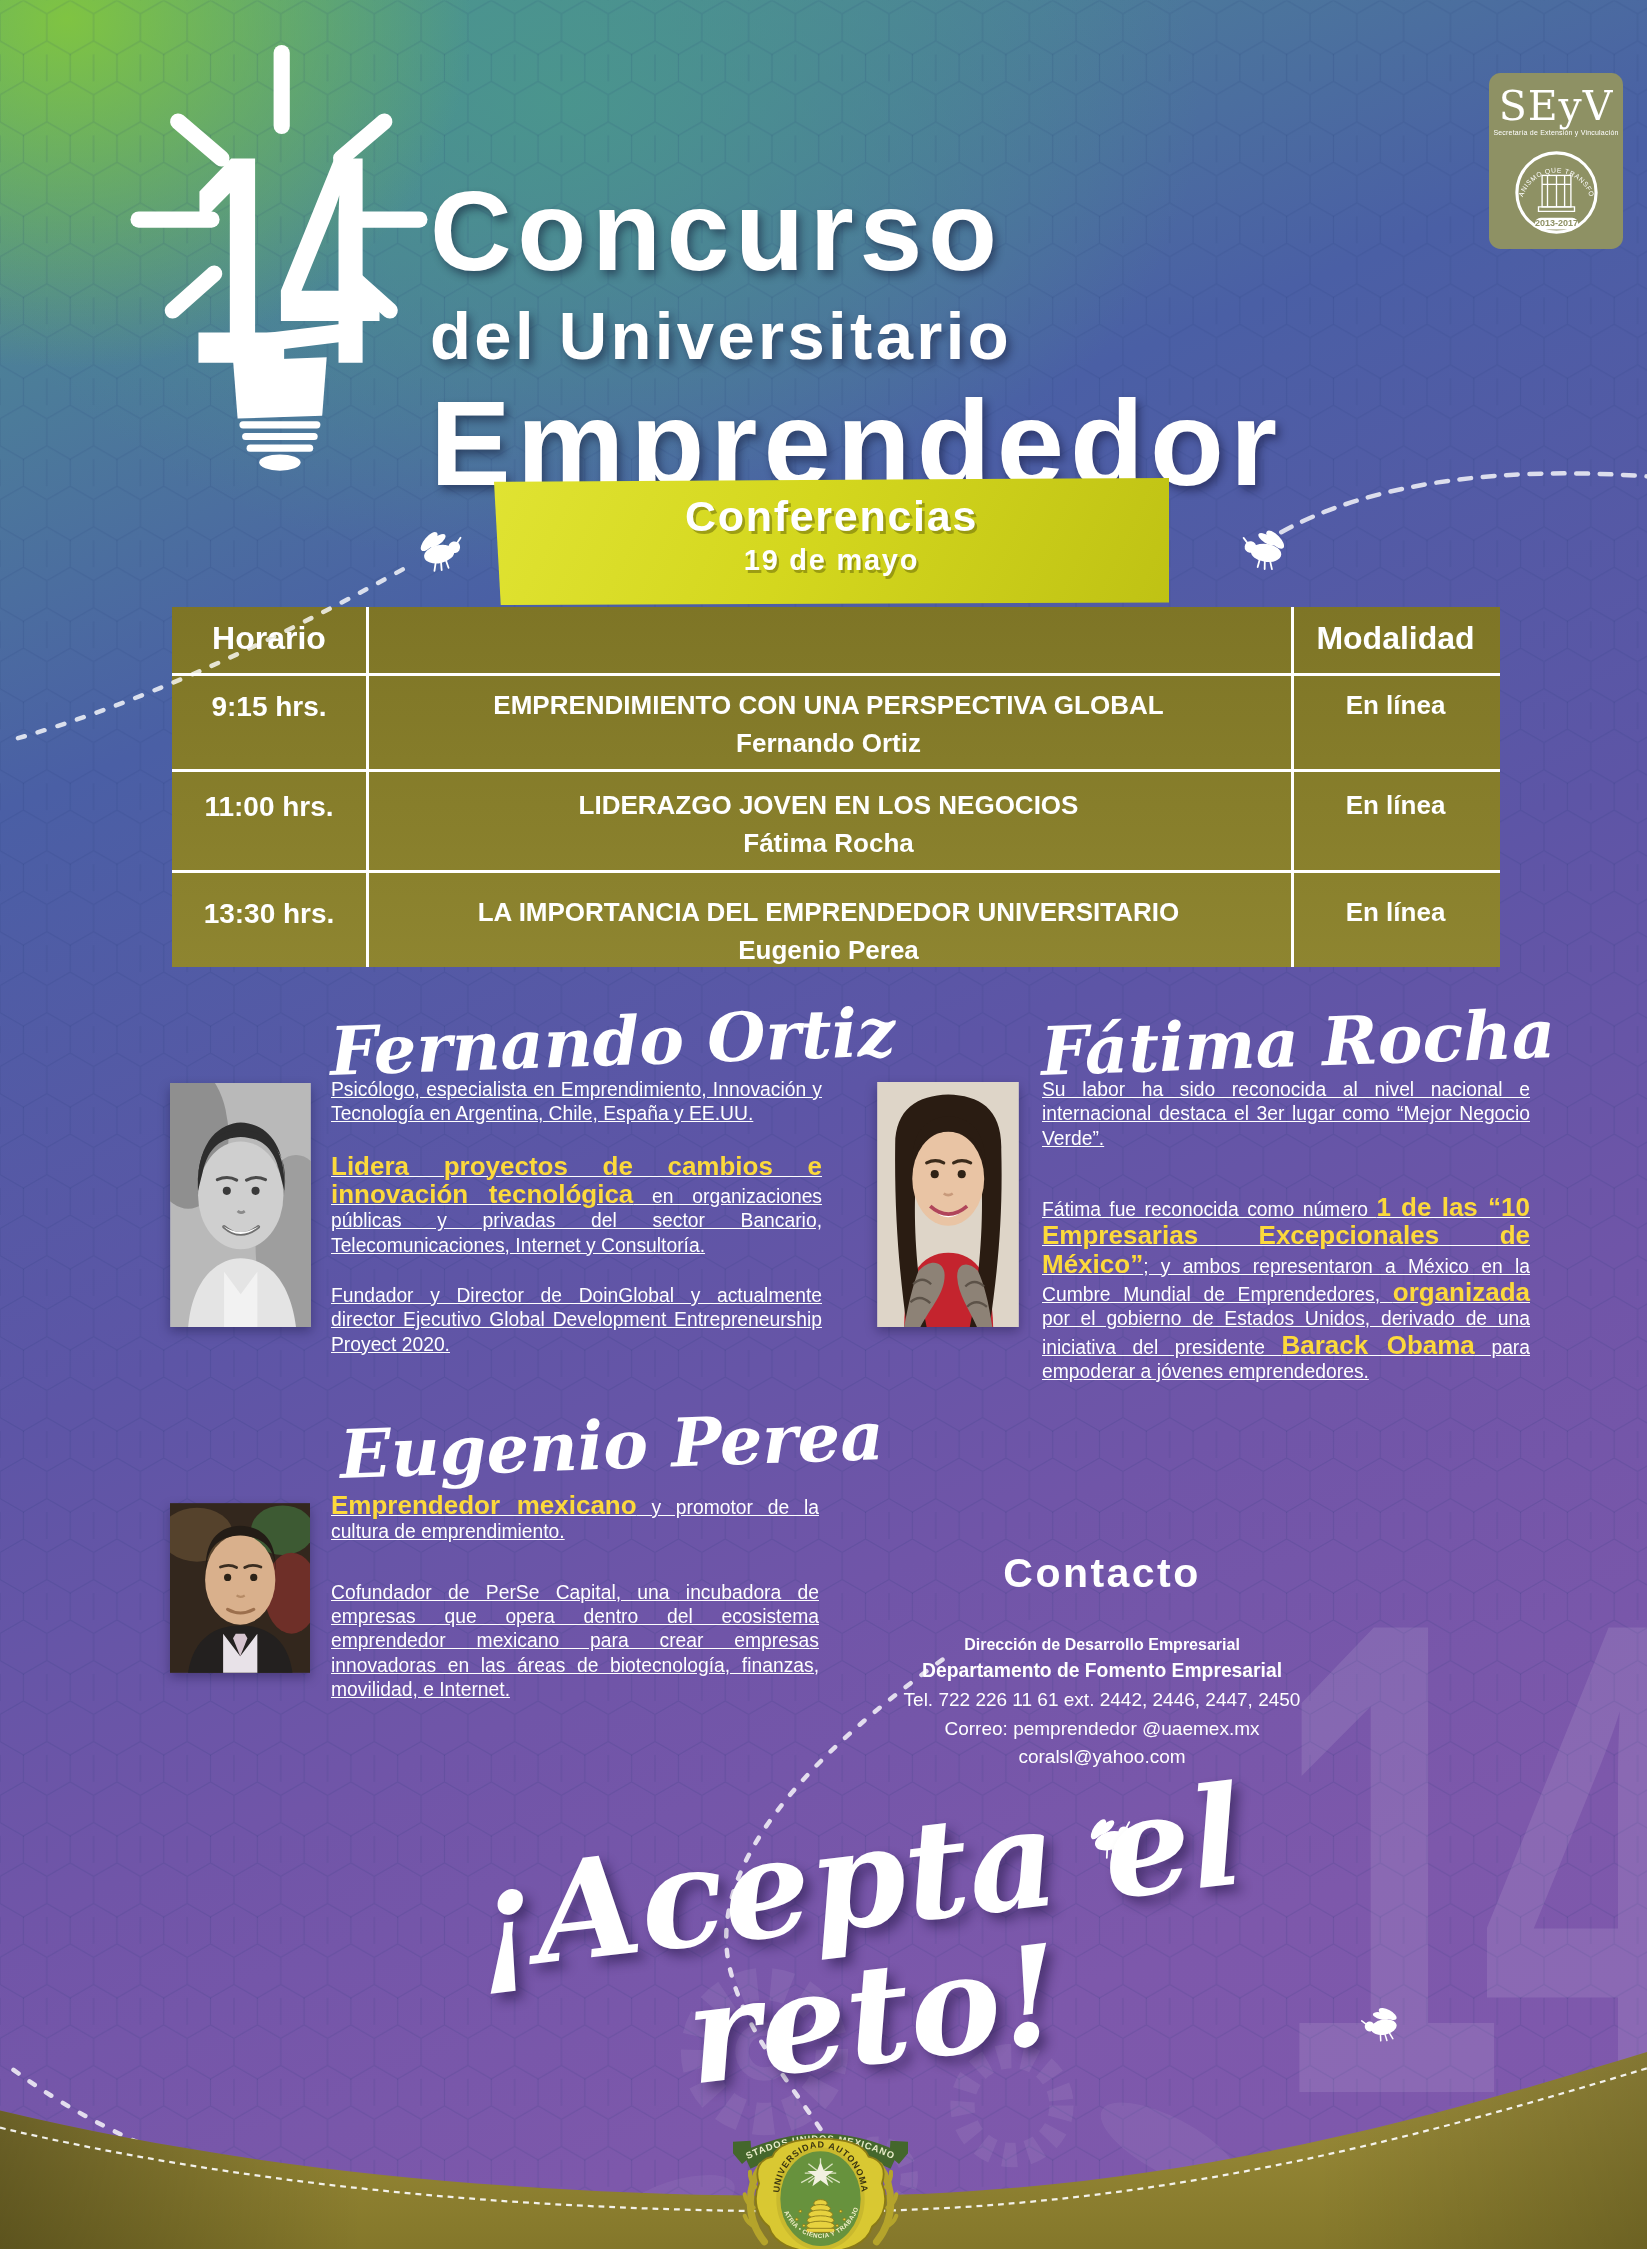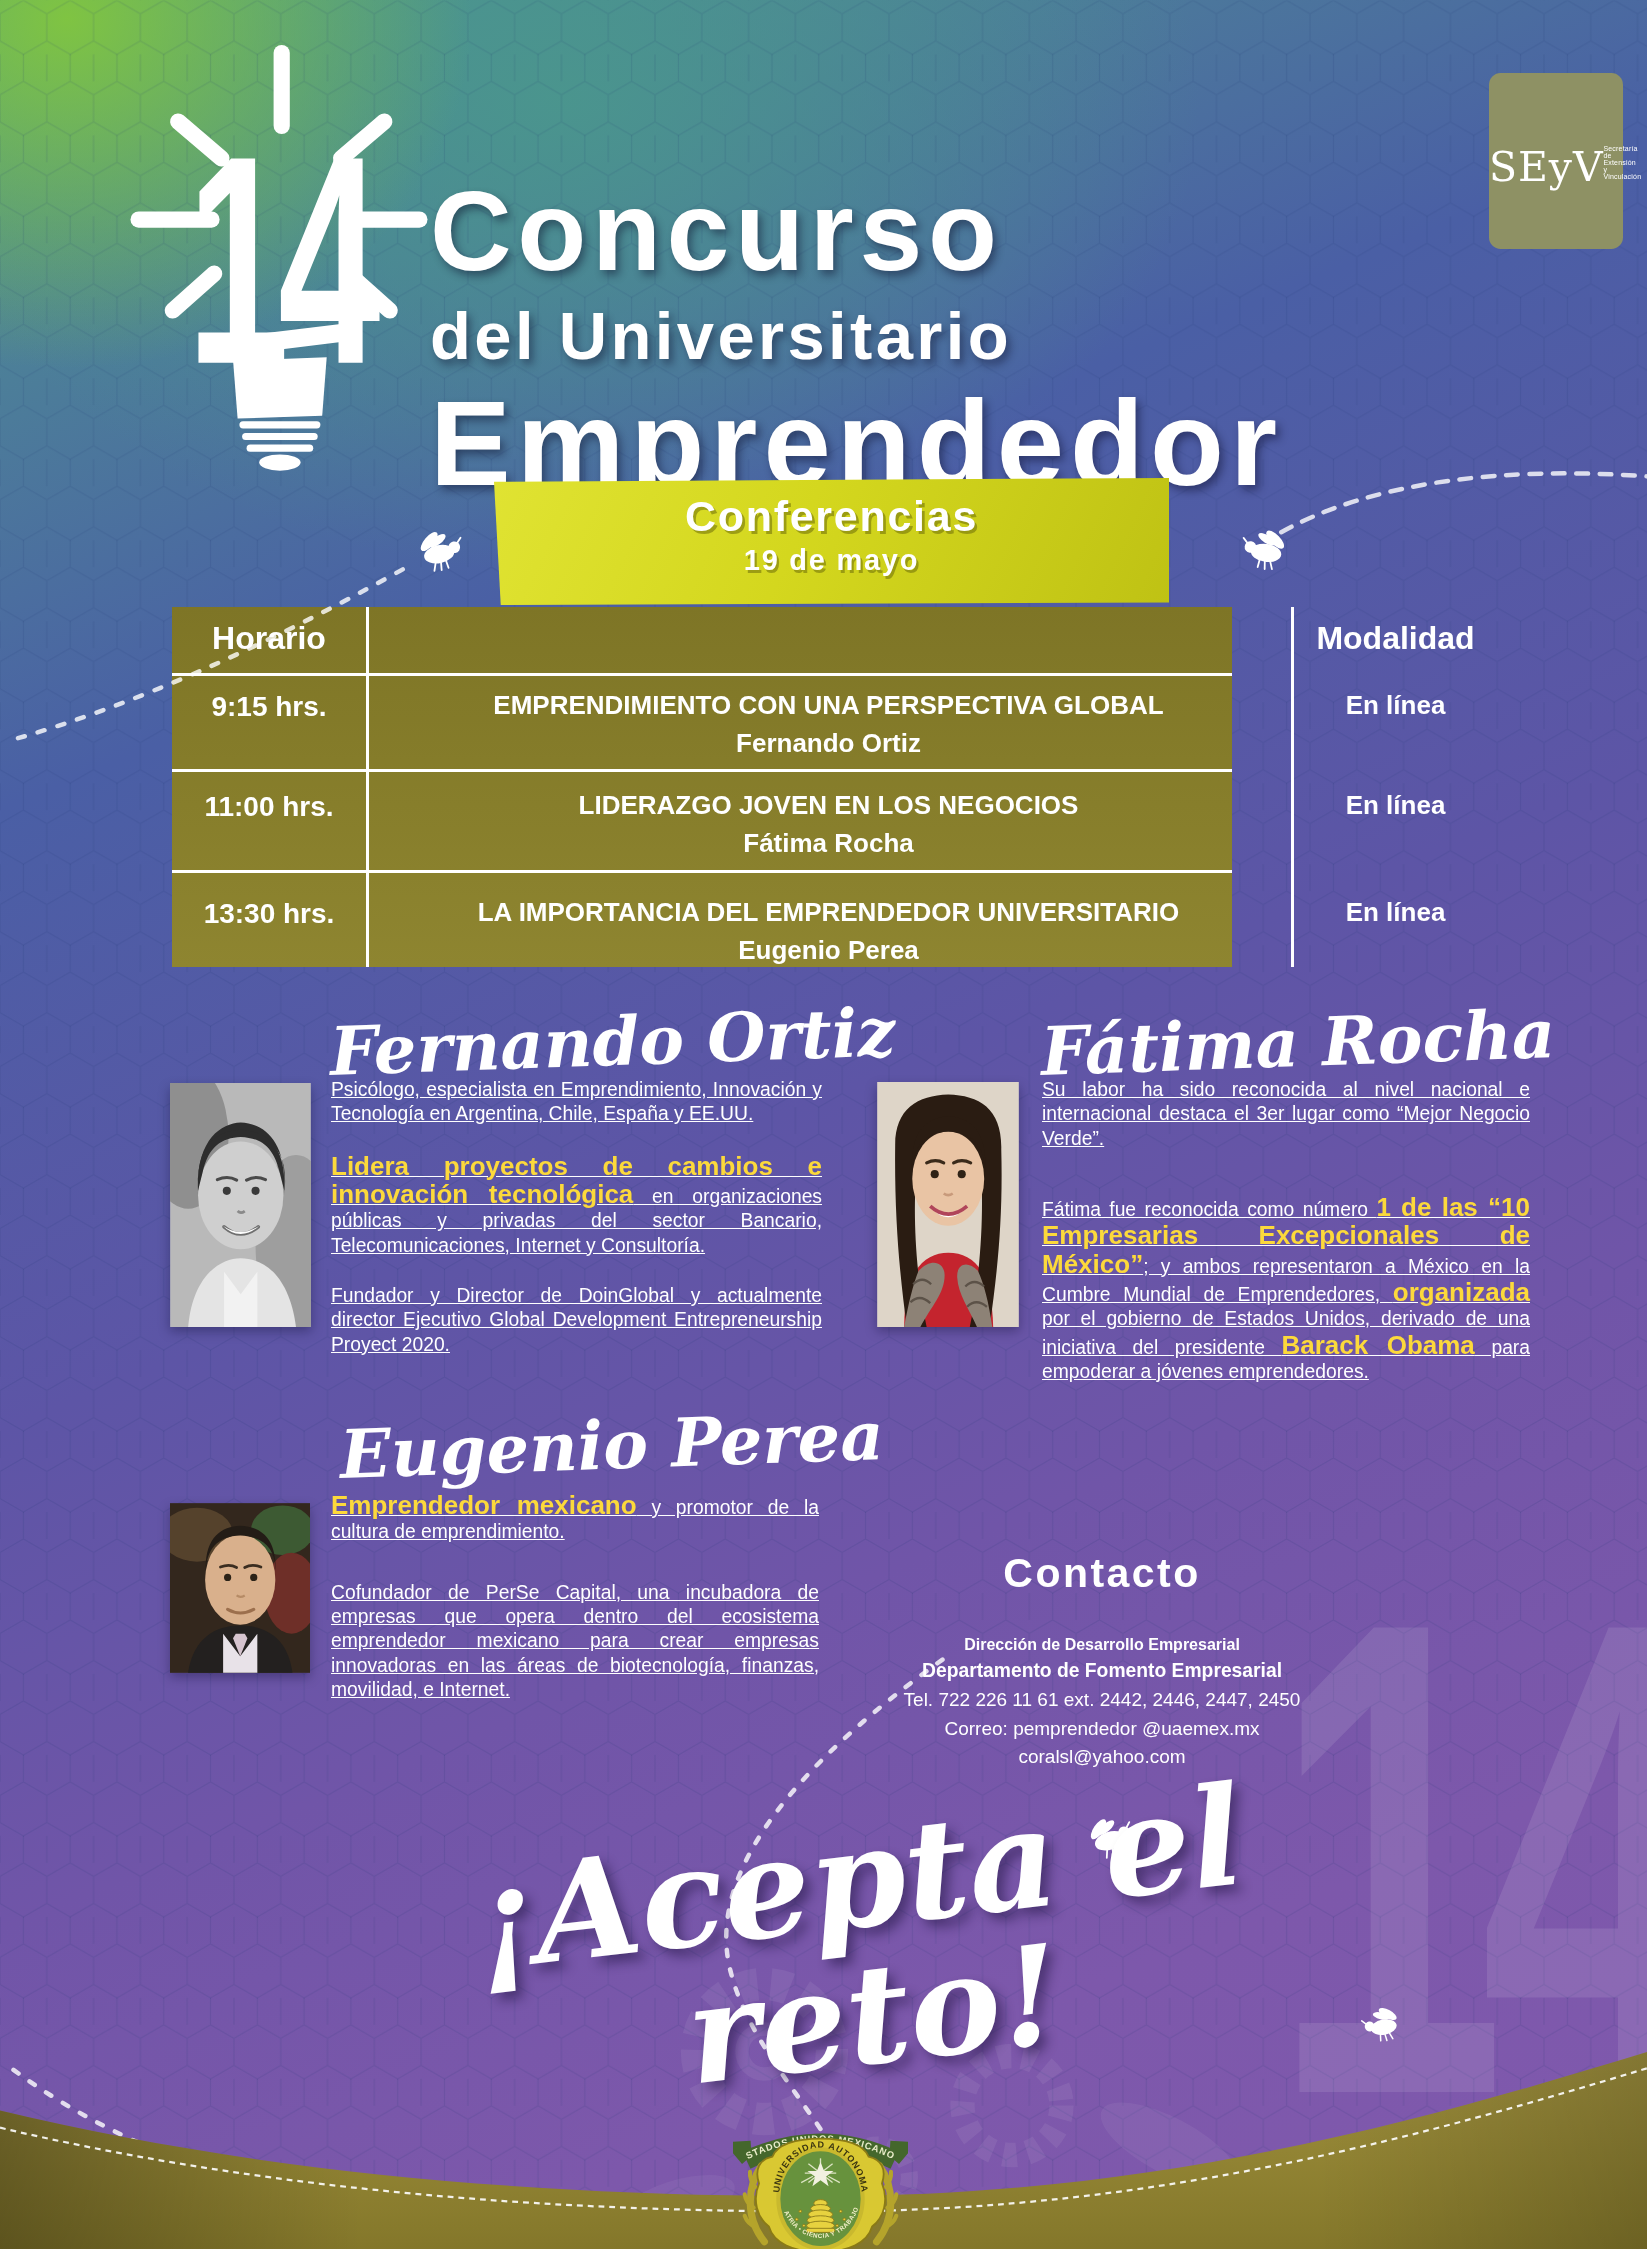--- a/index.html
+++ b/index.html
@@ -17,35 +17,35 @@
   
   .techno{font-family:"Liberation Sans",sans-serif;font-weight:700;}
   .script{font-family:"DejaVu Serif",serif;font-style:italic;font-weight:700;}
   .tshadow{text-shadow:3.6px 4.5px 8px rgba(10,10,40,.45);}
   .just{text-align:justify;}
   .hl{color:#fcd93b;font-weight:700;}
   
   .title-line{left:430px;color:#fff;letter-spacing:.05em;line-height:1;}
   
   .sev{left:1489px;top:73px;width:134px;height:176px;background:#8e9164;border-radius:11.7px;
-       display:flex;align-items:center;}
+       display:flex;flex-direction:column;align-items:center;}
   .sev .mark{font-family:"DejaVu Serif",serif;font-size:41px;color:#fff;margin-top:12.6px;line-height:1;letter-spacing:0.9px;}
   .sev .cap{font-size:7px;color:#fff;margin-top:2.7px;letter-spacing:0.2px;}
   
   .banner{left:494px;top:478px;width:675px;height:127px;
           background:linear-gradient(115deg,#e0e332 0%,#d4d71e 45%,#bfc214 100%);
           clip-path:polygon(0 3%,100% 0,100% 98%,1% 100%);
           box-shadow:0 8px 13.5px rgba(20,20,60,.25);
           text-align:center;}
   .banner .t1{margin-top:13.5px;font-size:43px;letter-spacing:.04em;
               text-shadow:2.7px 3.1px 0 rgba(110,110,10,.55);}
   .banner .t2{margin-top:3.6px;font-size:29px;letter-spacing:.06em;
               text-shadow:2.2px 2.7px 0 rgba(110,110,10,.55);}
   
-  .table{left:172px;top:607px;width:1060px;height:360px;
+  .table{left:172px;top:607px;width:1328px;height:360px;
          background:linear-gradient(180deg,#7e7526 0%,#877e2b 55%,#8e8530 100%);}
   .vline{position:absolute;top:0;width:2.7px;height:100%;background:#fff;}
   .hline{position:absolute;left:0;width:100%;height:2.7px;background:#fff;}
   .th{position:absolute;top:12.6px;font-size:32px;font-weight:700;text-align:center;}
   .row{position:absolute;left:0;width:100%;}
   .cell-time{position:absolute;left:0;width:194px;text-align:center;font-size:28px;font-weight:700;}
   .cell-topic{position:absolute;left:194px;width:925px;text-align:center;font-size:26px;font-weight:700;}
   .cell-speaker{position:absolute;left:194px;width:925px;text-align:center;font-size:26px;font-weight:700;}
   .cell-mode{position:absolute;left:1119px;width:209px;text-align:center;font-size:26px;font-weight:700;}
   

